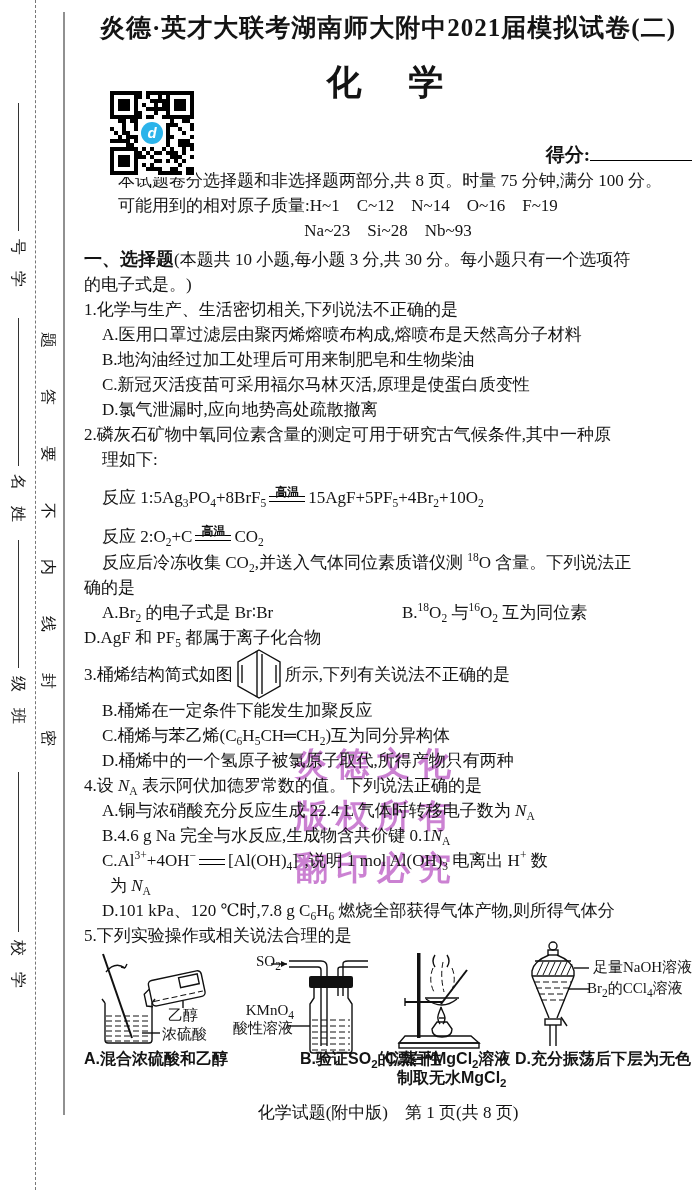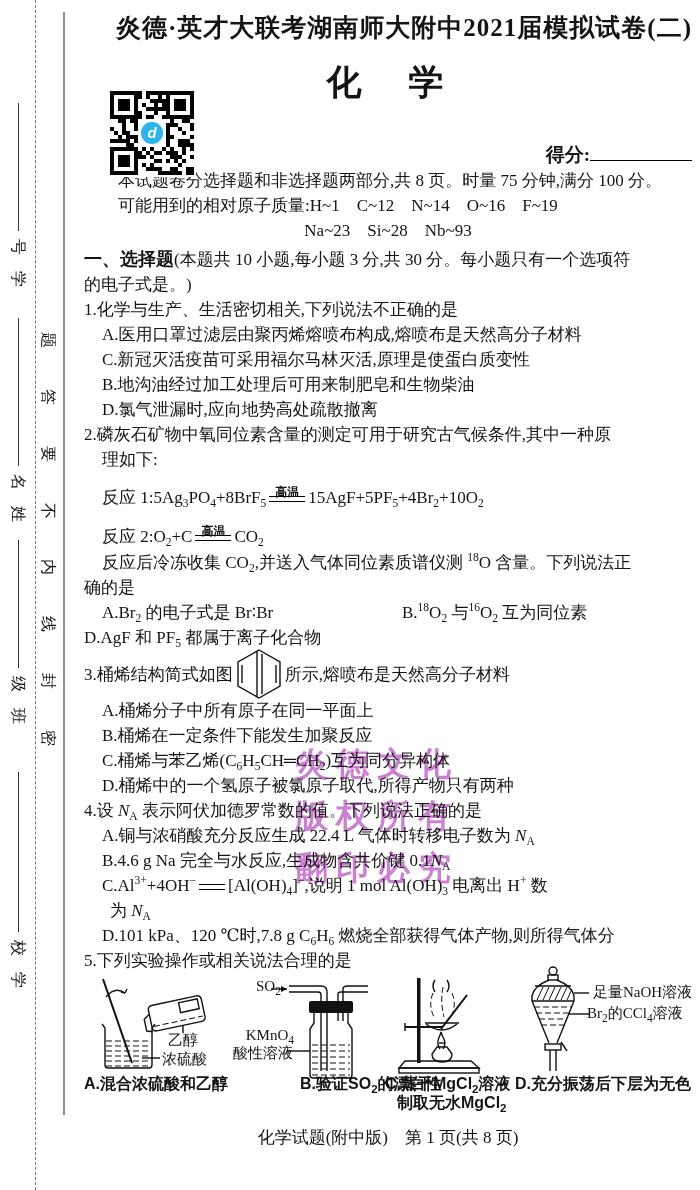--- a/index.html
+++ b/index.html
@@ -18,21 +18,21 @@
   #seal-col{position:absolute;left:37px;top:330px;height:418px;width:22px;
             display:flex;flex-direction:column;justify-content:space-between;align-items:center;}
   #seal-col .vchar{font-size:16px;}
   
   .watermark{position:absolute;left:295px;top:738px;z-index:0;color:#a21caf;opacity:.55;
              font-weight:bold;font-size:33px;letter-spacing:8px;line-height:52px;white-space:nowrap;}
   
   .main{position:absolute;left:84px;top:12px;width:608px;z-index:1;
         font-size:17px;line-height:25px;}
   .nw{white-space:nowrap;}
-  .exam-title{font-size:25px;line-height:32px;font-weight:bold;text-align:right;letter-spacing:1px;}
+  .exam-title{font-size:25px;line-height:32px;font-weight:bold;text-align:center;letter-spacing:1px;}
   .subject-row{position:relative;height:98px;}
   .subject{font-size:35px;font-weight:bold;text-align:center;letter-spacing:6px;padding-top:26px;}
   #qr{position:absolute;left:24px;top:45px;width:88px;height:88px;background:#fff;}
   #qr .cell{position:absolute;background:#000;}
   #qr .finder{position:absolute;width:20px;height:20px;border:4px solid #000;}
   #qr .finder i{position:absolute;left:4px;top:4px;width:12px;height:12px;background:#000;display:block;}
   #qr .logo{position:absolute;left:31px;top:31px;width:26px;height:26px;border-radius:6px;
             background:#fff;display:flex;align-items:center;justify-content:center;}
   #qr .logo b{width:22px;height:22px;border-radius:50%;background:#2bb3ea;color:#fff;
               font-family:"Liberation Sans",sans-serif;font-size:15px;line-height:22px;
@@ -263,22 +263,22 @@
 
   <div class="indent nw">本试题卷分选择题和非选择题两部分,共 8 页。时量 75 分钟,满分 100 分。</div>
   <div class="indent nw">可能用到的相对原子质量:H~1　C~12　N~14　O~16　F~19</div>
   <div class="center nw">Na~23　Si~28　Nb~93</div>
 
   <div class="sec-title nw"><b>一、选择题</b><span>(本题共 10 小题,每小题 3 分,共 30 分。每小题只有一个选项符</span></div>
   <div class="nw">的电子式是。)</div>
 
   <div class="nw">1.化学与生产、生活密切相关,下列说法不正确的是</div>
   <div class="opt nw">A.医用口罩过滤层由聚丙烯熔喷布构成,熔喷布是天然高分子材料</div>
+  <div class="opt nw">B.地沟油经过加工处理后可用来制肥皂和生物柴油</div>
   <div class="opt nw">C.新冠灭活疫苗可采用福尔马林灭活,原理是使蛋白质变性</div>
-  <div class="opt nw">B.地沟油经过加工处理后可用来制肥皂和生物柴油</div>
   <div class="opt nw">D.氯气泄漏时,应向地势高处疏散撤离</div>
 
   <div class="nw">2.磷灰石矿物中氧同位素含量的测定可用于研究古气候条件,其中一种原</div>
   <div class="opt nw">理如下:</div>
   <div class="eqline nw"><span>反应 1:5Ag</span><sub>3</sub><span>PO</span><sub>4</sub><span>+8BrF</span><sub>5</sub><span class="rxn"><span class="lbl">高温</span><span class="lines"></span></span><span>15AgF+5PF</span><sub>5</sub><span>+4Br</span><sub>2</sub><span>+10O</span><sub>2</sub></div>
   <div class="eqline nw"><span>反应 2:O</span><sub>2</sub><span>+C</span><span class="rxn"><span class="lbl">高温</span><span class="lines"></span></span><span>CO</span><sub>2</sub></div>
   <div class="opt nw"><span>反应后冷冻收集 CO</span><sub>2</sub><span>,并送入气体同位素质谱仪测 </span><sup>18</sup><span>O 含量。下列说法正</span></div>
   <div class="nw">确的是</div>
   <div class="row2">
     <div class="c1 nw"><span>A.Br</span><sub>2</sub><span> 的电子式是 Br∶Br</span></div>
@@ -290,23 +290,22 @@
 
   <div class="q3stem">
     <span>3.桶烯结构简式如图</span>
     <svg width="46" height="52" viewBox="0 0 46 52">
       <polygon class="st" points="23,2 44,14 44,38 23,50 2,38 2,14"></polygon>
       <line class="st" x1="21" y1="3" x2="21" y2="49"></line>
       <line class="st" x1="26" y1="6" x2="26" y2="46"></line>
       <line class="st" x1="6" y1="17" x2="6" y2="35"></line>
       <line class="st" x1="40" y1="17" x2="40" y2="35"></line>
     </svg>
-    <span>所示,熔喷布是天然高分子材料</span>
-  </div>
-  <div class="opt nw">A.桶烯分子中所有原子在同一平面上</div>
+    <span>所示,下列有关说法不正确的是</span>
+  </div>
   <div class="opt nw">B.桶烯在一定条件下能发生加聚反应</div>
   <div class="opt nw"><span>C.桶烯与苯乙烯(C</span><sub>6</sub><span>H</span><sub>5</sub><span>CH═CH</span><sub>2</sub><span>)互为同分异构体</span></div>
   <div class="opt nw">D.桶烯中的一个氢原子被氯原子取代,所得产物只有两种</div>
 
   <div class="nw"><span>4.设 </span><span class="it">N</span><sub>A</sub><span> 表示阿伏加德罗常数的值。下列说法正确的是</span></div>
   <div class="opt nw"><span>A.铜与浓硝酸充分反应生成 22.4 L 气体时转移电子数为 </span><span class="it">N</span><sub>A</sub></div>
   <div class="opt nw"><span>B.4.6 g Na 完全与水反应,生成物含共价键 0.1</span><span class="it">N</span><sub>A</sub></div>
   <div class="opt nw"><span>C.Al</span><sup>3+</sup><span>+4OH</span><sup>−</sup><span class="rxn plain"><span class="lines"></span></span><span>[Al(OH)</span><sub>4</sub><span>]</span><sup>−</sup><span>,说明 1 mol Al(OH)</span><sub>3</sub><span> 电离出 H</span><sup>+</sup><span> 数</span></div>
   <div class="cont nw"><span>为 </span><span class="it">N</span><sub>A</sub></div>
   <div class="opt nw"><span>D.101 kPa、120 ℃时,7.8 g C</span><sub>6</sub><span>H</span><sub>6</sub><span> 燃烧全部获得气体产物,则所得气体分</span></div>

